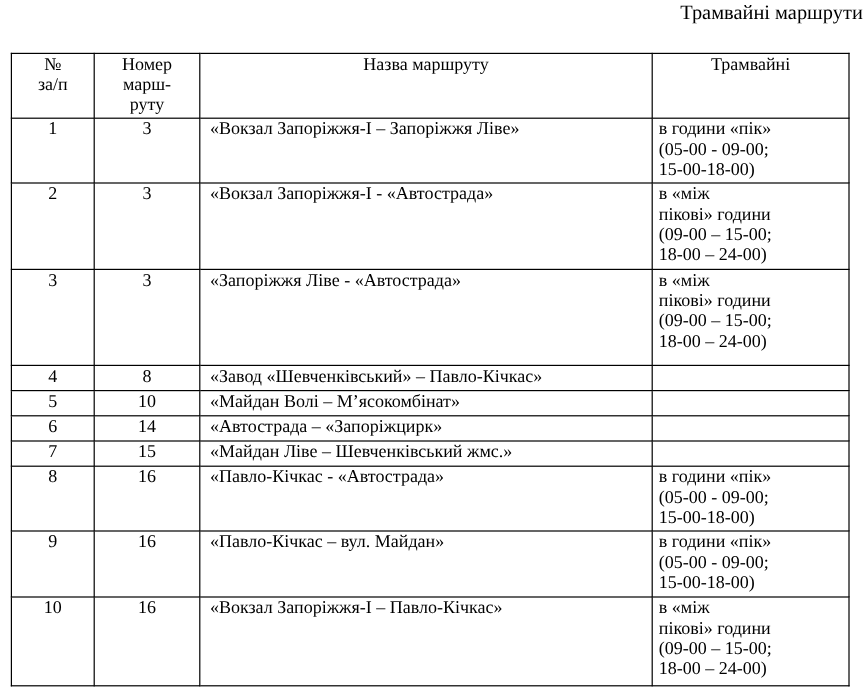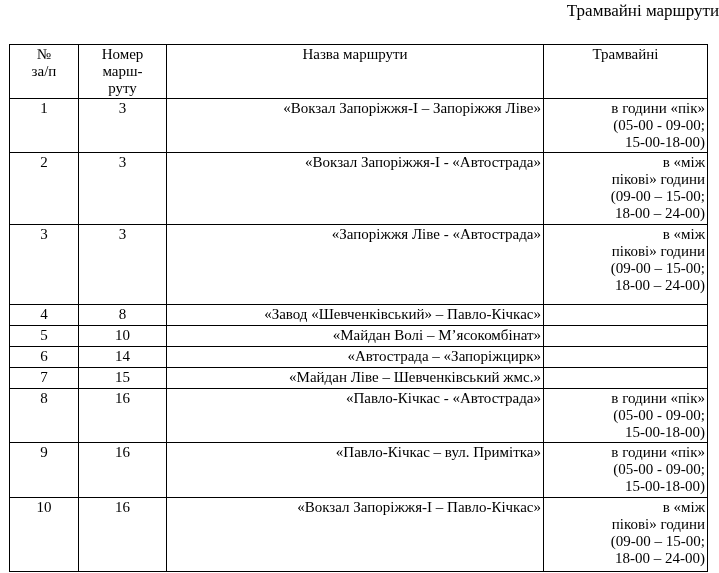--- a/index.html
+++ b/index.html
@@ -36,25 +36,24 @@
     font-weight: normal;
     padding: 1px 2px;
     overflow: hidden;
   }
   thead tr { height: 54px; }
   th {
     text-align: center;
     white-space: pre-line;
   }
   td.c-num, td.c-route { text-align: center; }
-  td.c-name { padding-left: 8px; text-align: right; }
+  td.c-name { padding-left: 8px; }
   td.c-note {
     white-space: pre-line;
     padding-left: 5px;
-    text-align: right;
   }
   tbody tr:nth-child(1)  { height: 53px; }
   tbody tr:nth-child(2)  { height: 72px; }
   tbody tr:nth-child(3)  { height: 80px; }
   tbody tr:nth-child(4)  { height: 21px; }
   tbody tr:nth-child(5)  { height: 21px; }
   tbody tr:nth-child(6)  { height: 21px; }
   tbody tr:nth-child(7)  { height: 21px; }
   tbody tr:nth-child(8)  { height: 52px; }
   tbody tr:nth-child(9)  { height: 55px; }
@@ -72,21 +71,21 @@
       <col class="c3">
       <col class="c4">
   </colgroup>
   <thead>
     <tr>
       <th>№
 за/п</th>
       <th>Номер
 марш-
 руту</th>
-      <th>Назва маршрути</th>
+      <th>Назва маршруту</th>
       <th>Трамвайні</th>
     </tr>
   </thead>
   <tbody>
   <tr>
     <td class="c-num">1</td>
     <td class="c-route">3</td>
     <td class="c-name">«Вокзал Запоріжжя-І – Запоріжжя Ліве»</td>
     <td class="c-note">в години «пік»
 (05-00 - 09-00;
@@ -146,21 +145,21 @@
     <td class="c-route">16</td>
     <td class="c-name">«Павло-Кічкас - «Автострада»</td>
     <td class="c-note">в години «пік»
 (05-00 - 09-00;
 15-00-18-00)</td>
   </tr>
 
   <tr>
     <td class="c-num">9</td>
     <td class="c-route">16</td>
-    <td class="c-name">«Павло-Кічкас – вул. Примітка»</td>
+    <td class="c-name">«Павло-Кічкас – вул. Майдан»</td>
     <td class="c-note">в години «пік»
 (05-00 - 09-00;
 15-00-18-00)</td>
   </tr>
 
   <tr>
     <td class="c-num">10</td>
     <td class="c-route">16</td>
     <td class="c-name">«Вокзал Запоріжжя-І – Павло-Кічкас»</td>
     <td class="c-note">в «між

